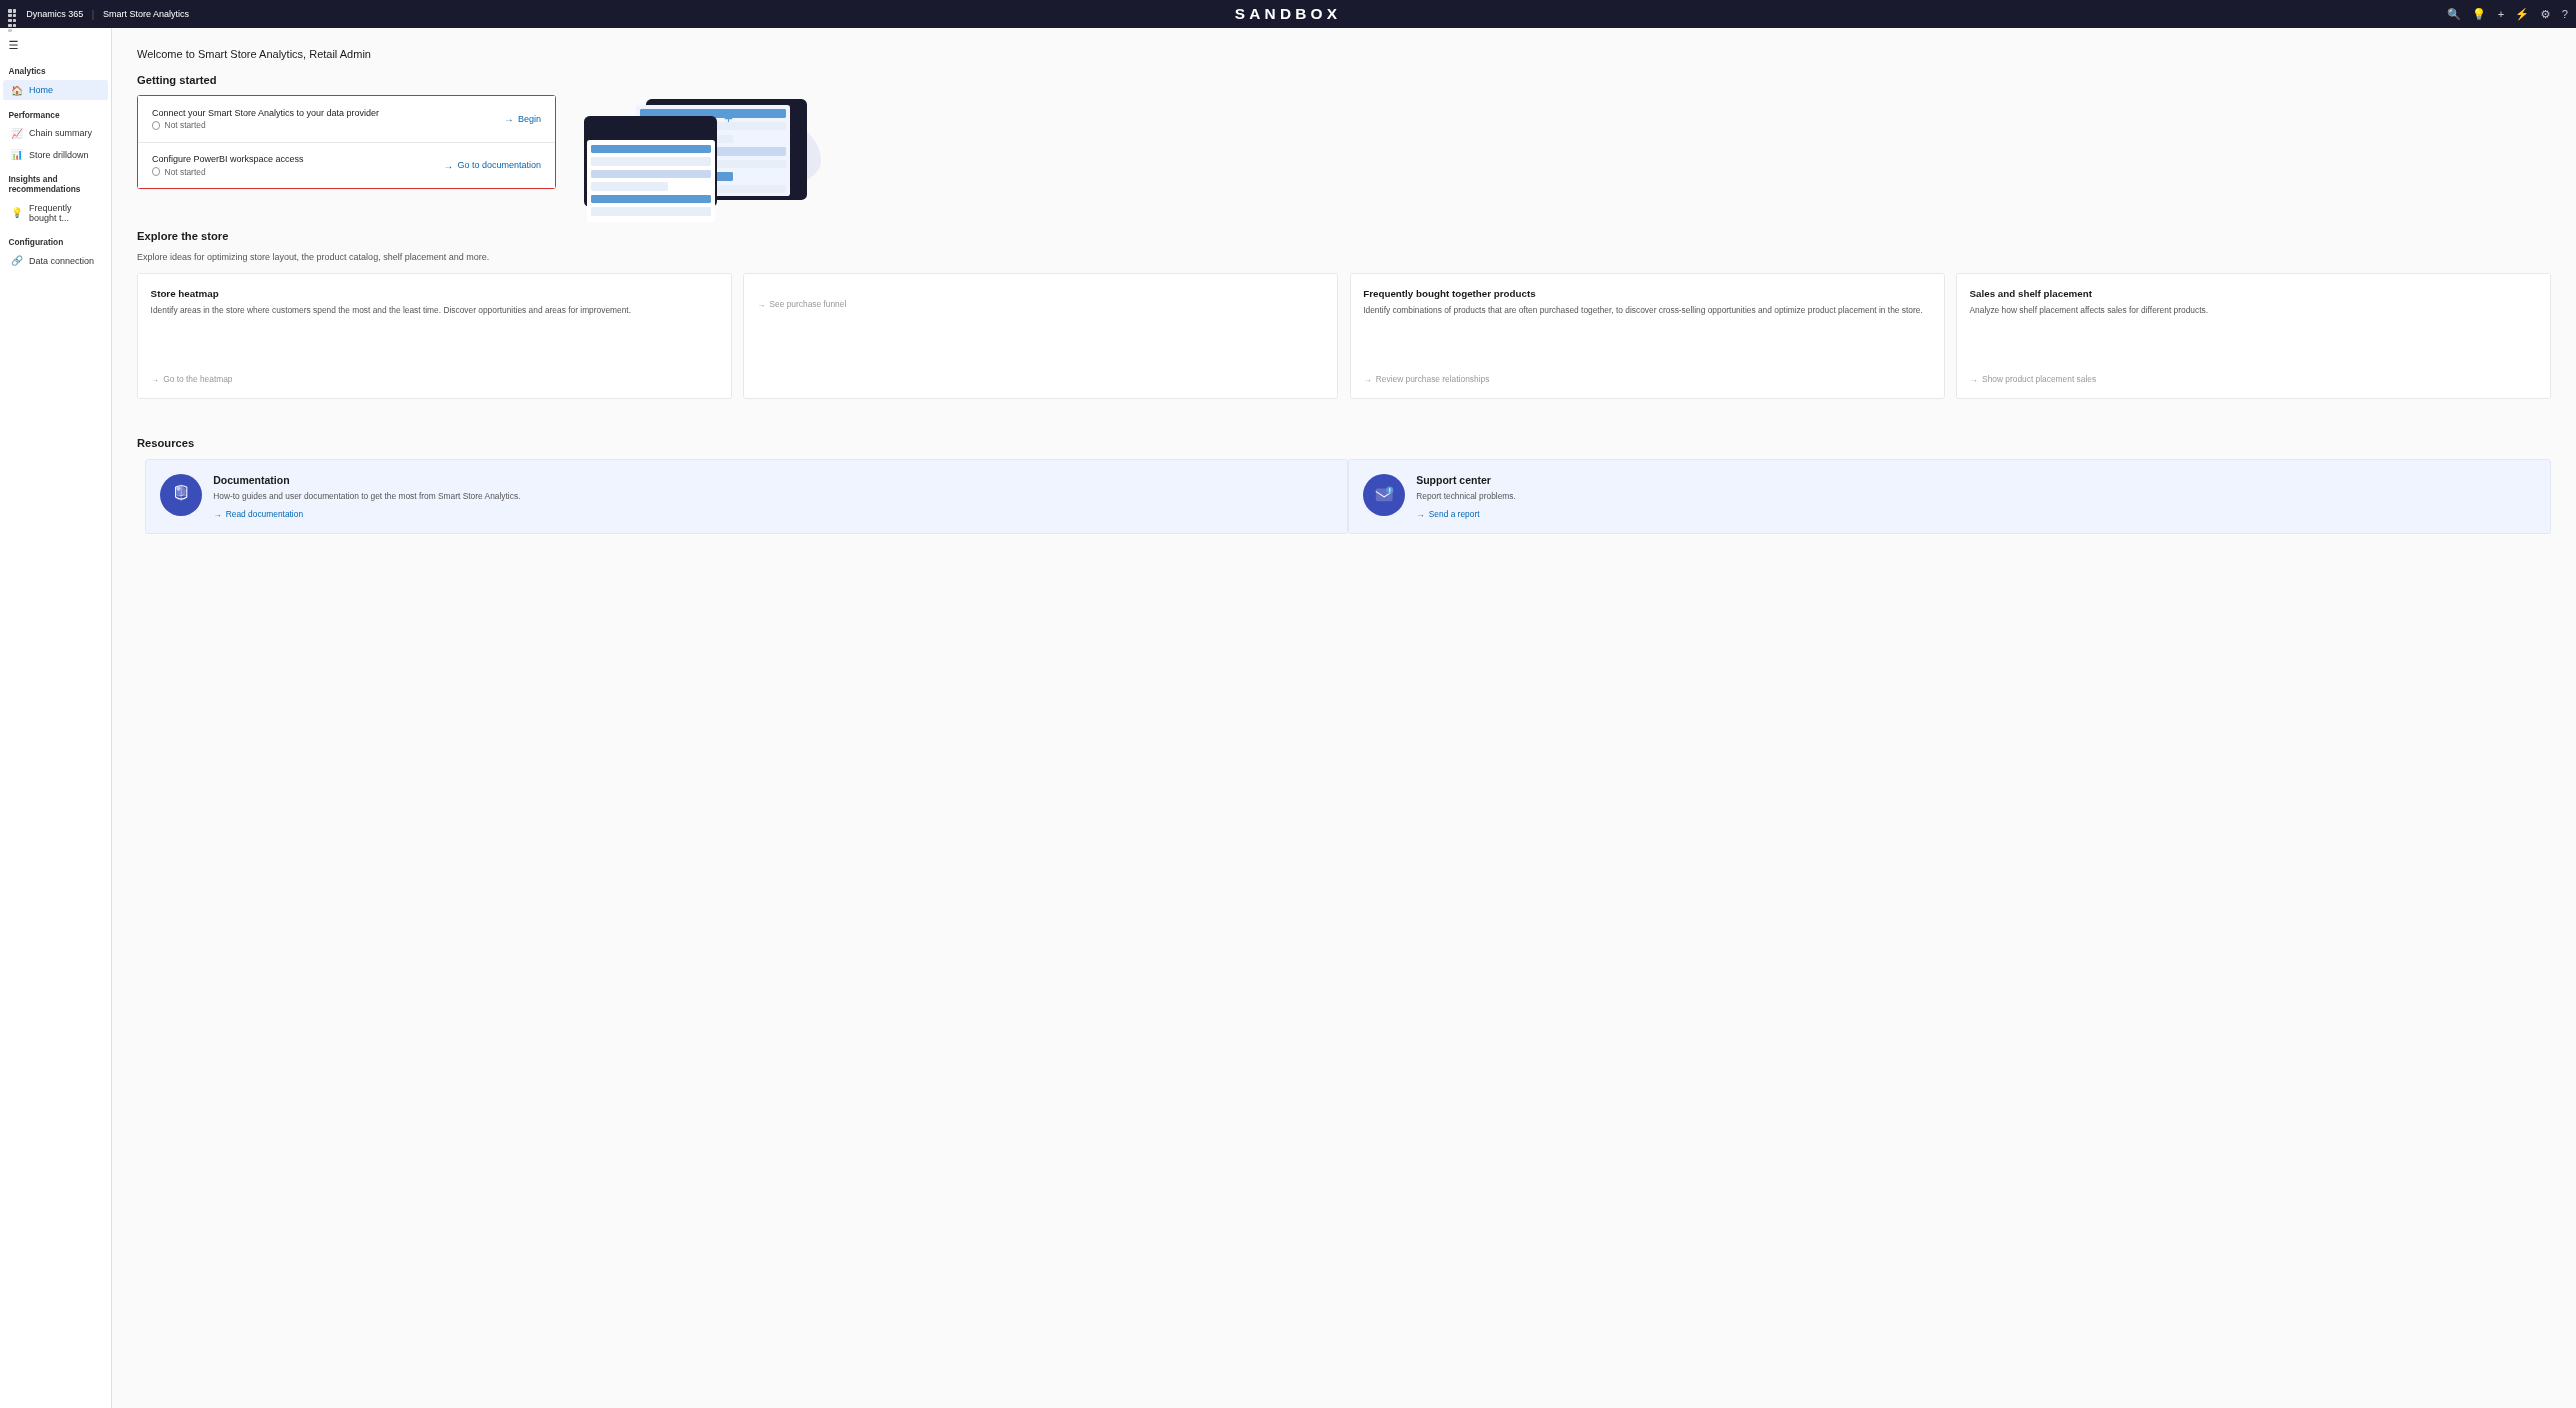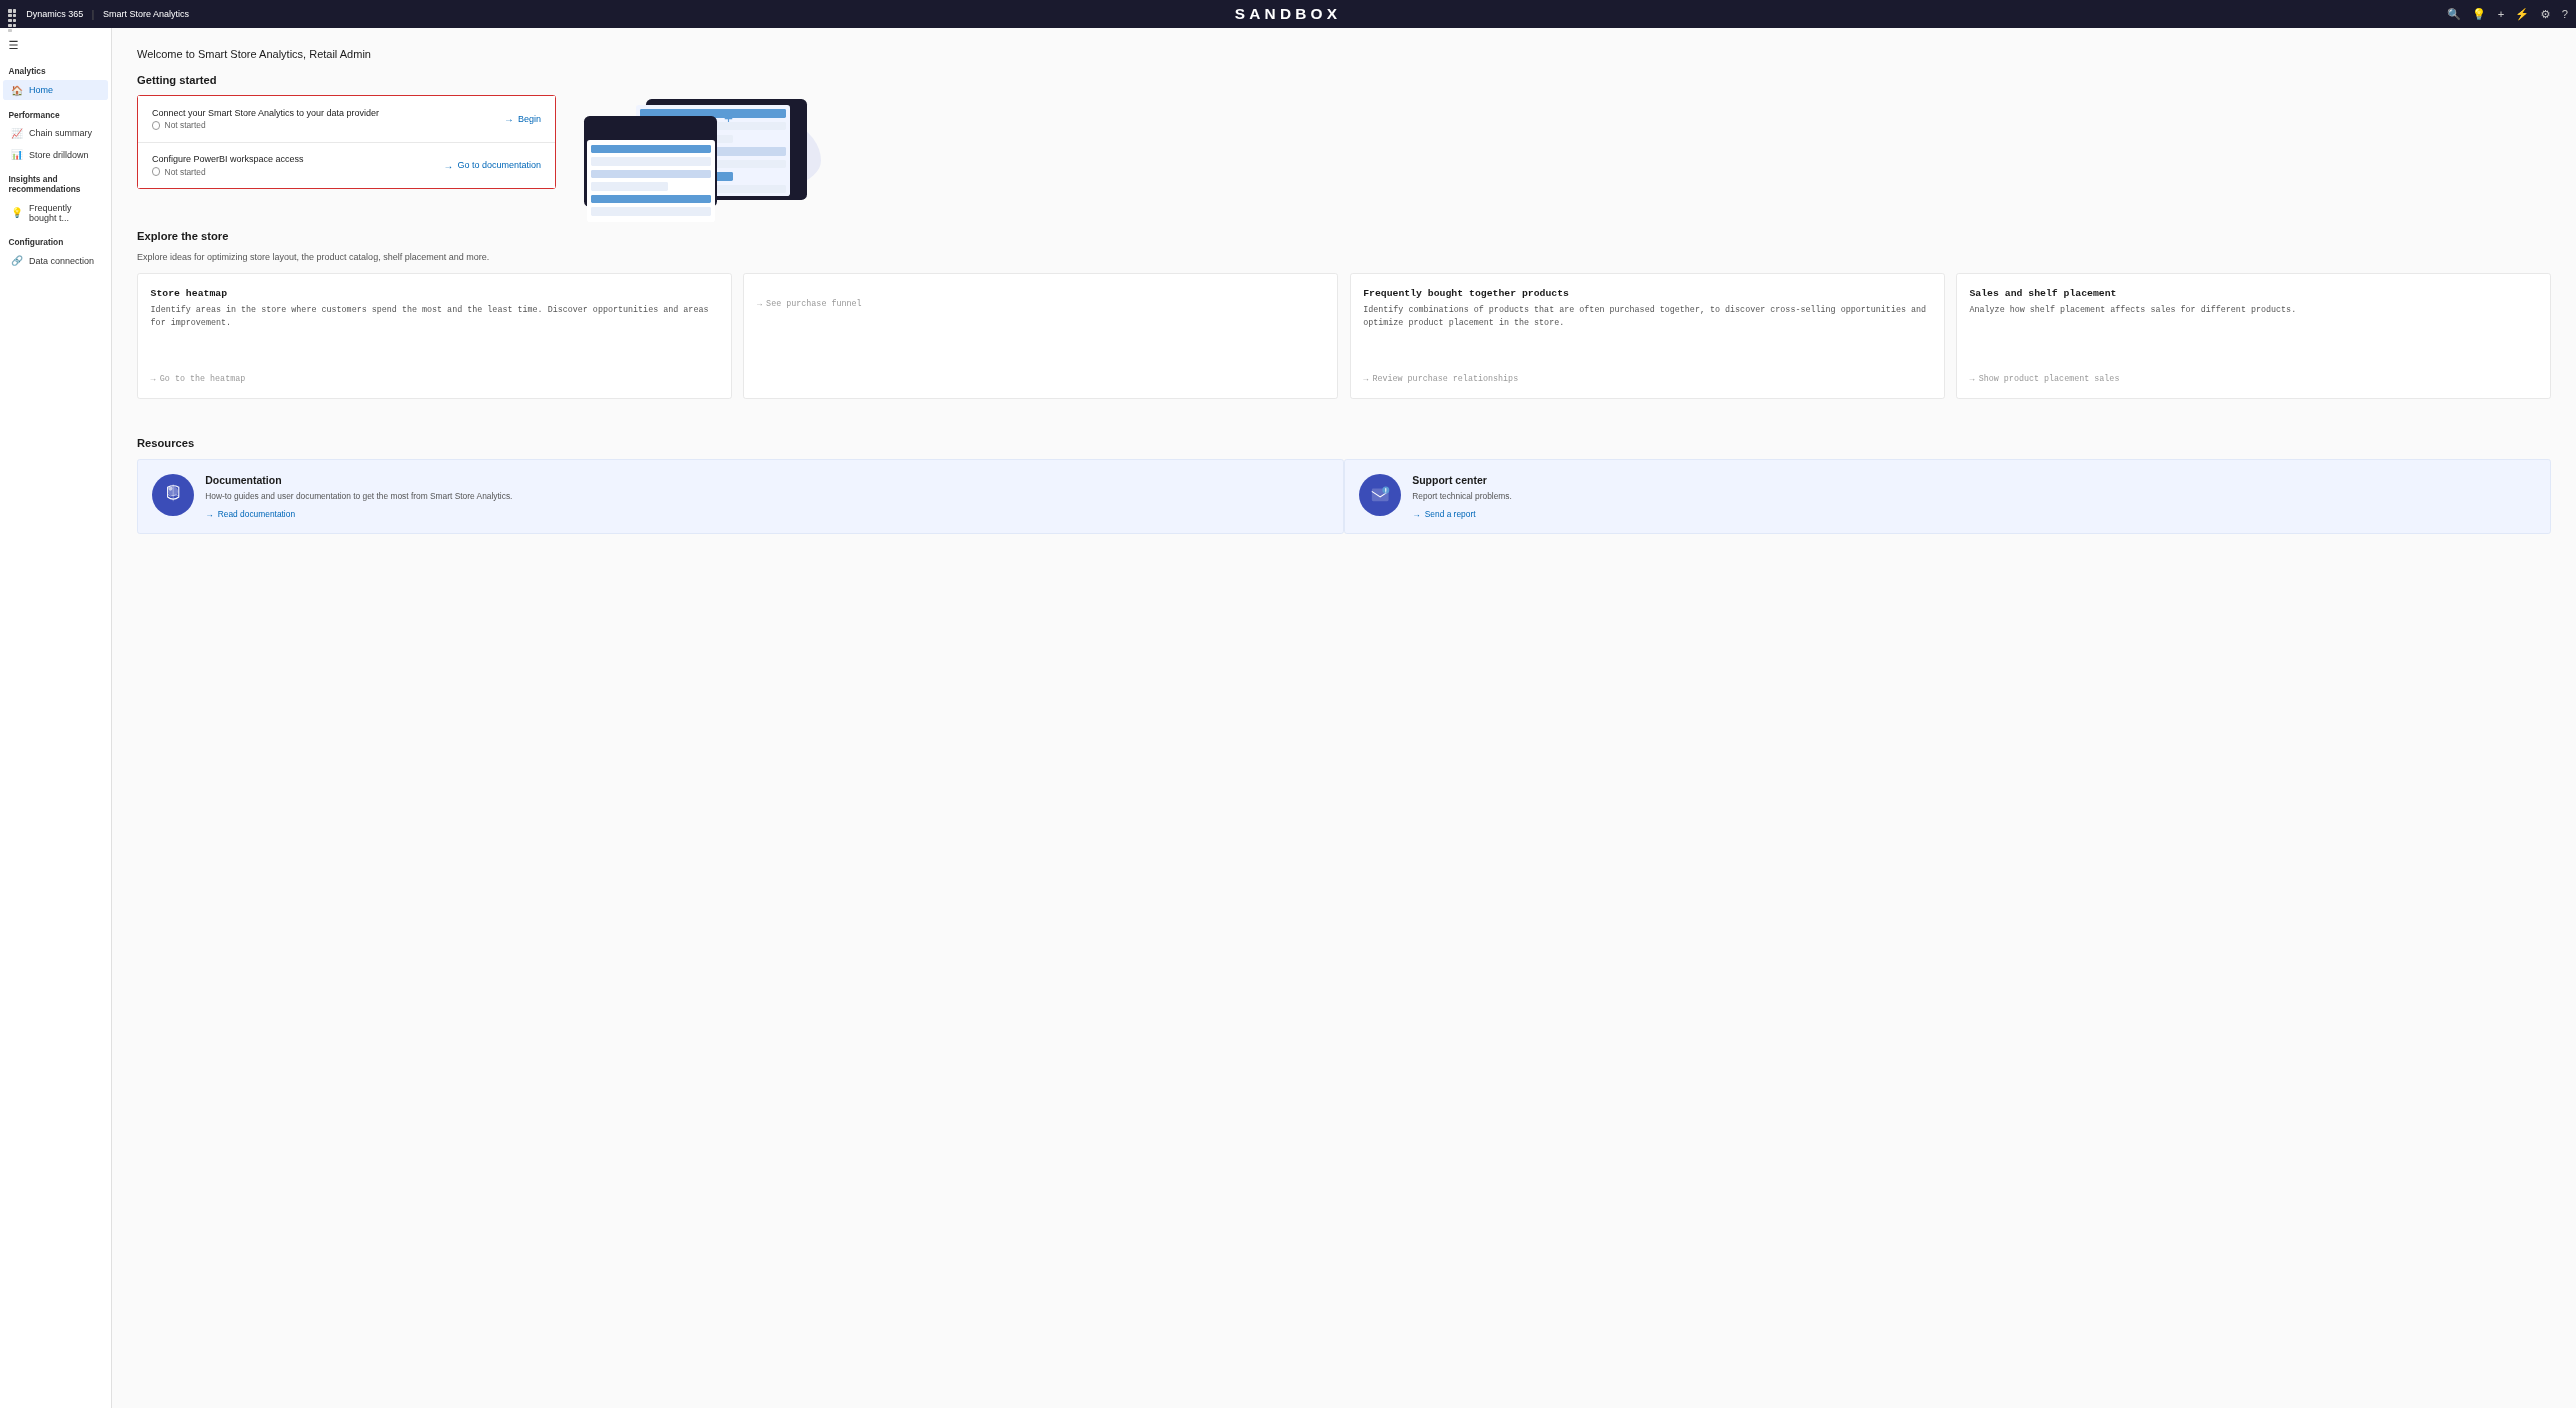--- a/index.html
+++ b/index.html
@@ -196,21 +196,20 @@
     .illus-plus { position: absolute; left: 140px; top: 14px; font-size: 15.4px; color: #5b9bd5; font-weight: 300; }
 
     
     .explore-section { margin-bottom: 38px; }
     .explore-desc { font-size: 9px; color: #555; margin-bottom: 11.2px; }
 
     .explore-cards {
       display: grid;
       grid-template-columns: repeat(4, 1fr);
       gap: 11.2px;
-      font-family: Liberation Mono, monospace;
     }
 
     .explore-card {
       background: #fff;
       border-radius: 2.8px;
       padding: 14px 12.6px;
       border: 0.7px solid #e8e8e8;
       display: flex;
       flex-direction: column;
       justify-content: space-between;
@@ -220,20 +219,21 @@
     .explore-card-title { font-size: 9.8px; font-weight: 600; color: #1a1a1a; margin-bottom: 5.6px; }
     .explore-card-desc { font-size: 8.4px; color: #555; line-height: 1.5; flex: 1; }
     .explore-card-link { display: flex; align-items: center; gap: 4.2px; font-size: 8.4px; color: #999; margin-top: 11.2px; cursor: pointer; }
 
     
     .resources-section {}
     .resources-cards {
       display: grid;
       grid-template-columns: repeat(2, 1fr);
       gap: 0;
+      margin-left: 8px;
     }
 
     .resource-card {
       background: #f0f4ff;
       border-radius: 2.8px;
       padding: 14px;
       display: flex;
       align-items: flex-start;
       gap: 11.2px;
       border: 0.7px solid #e0e8f8;

